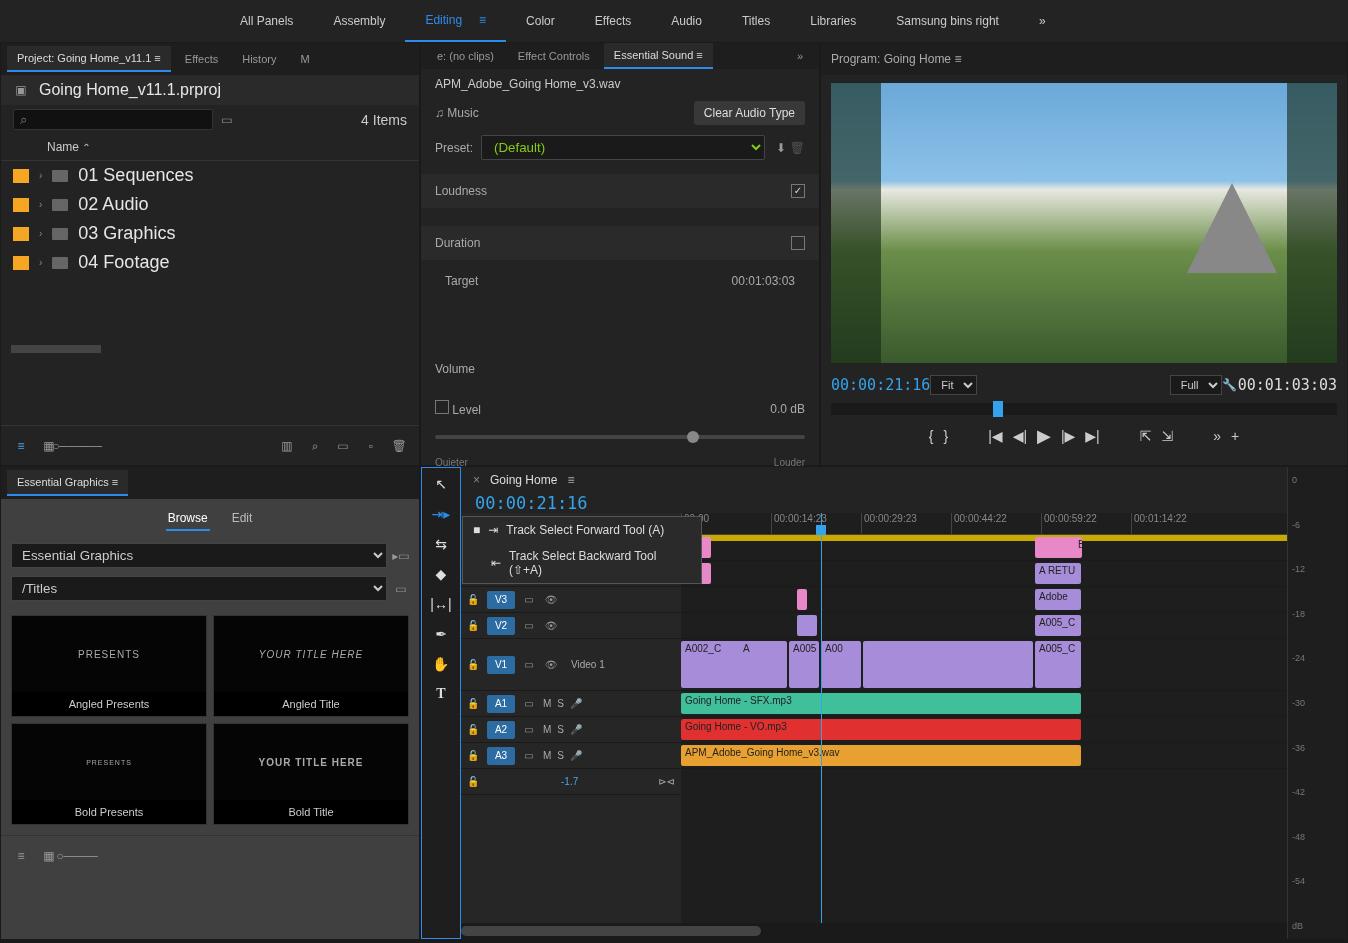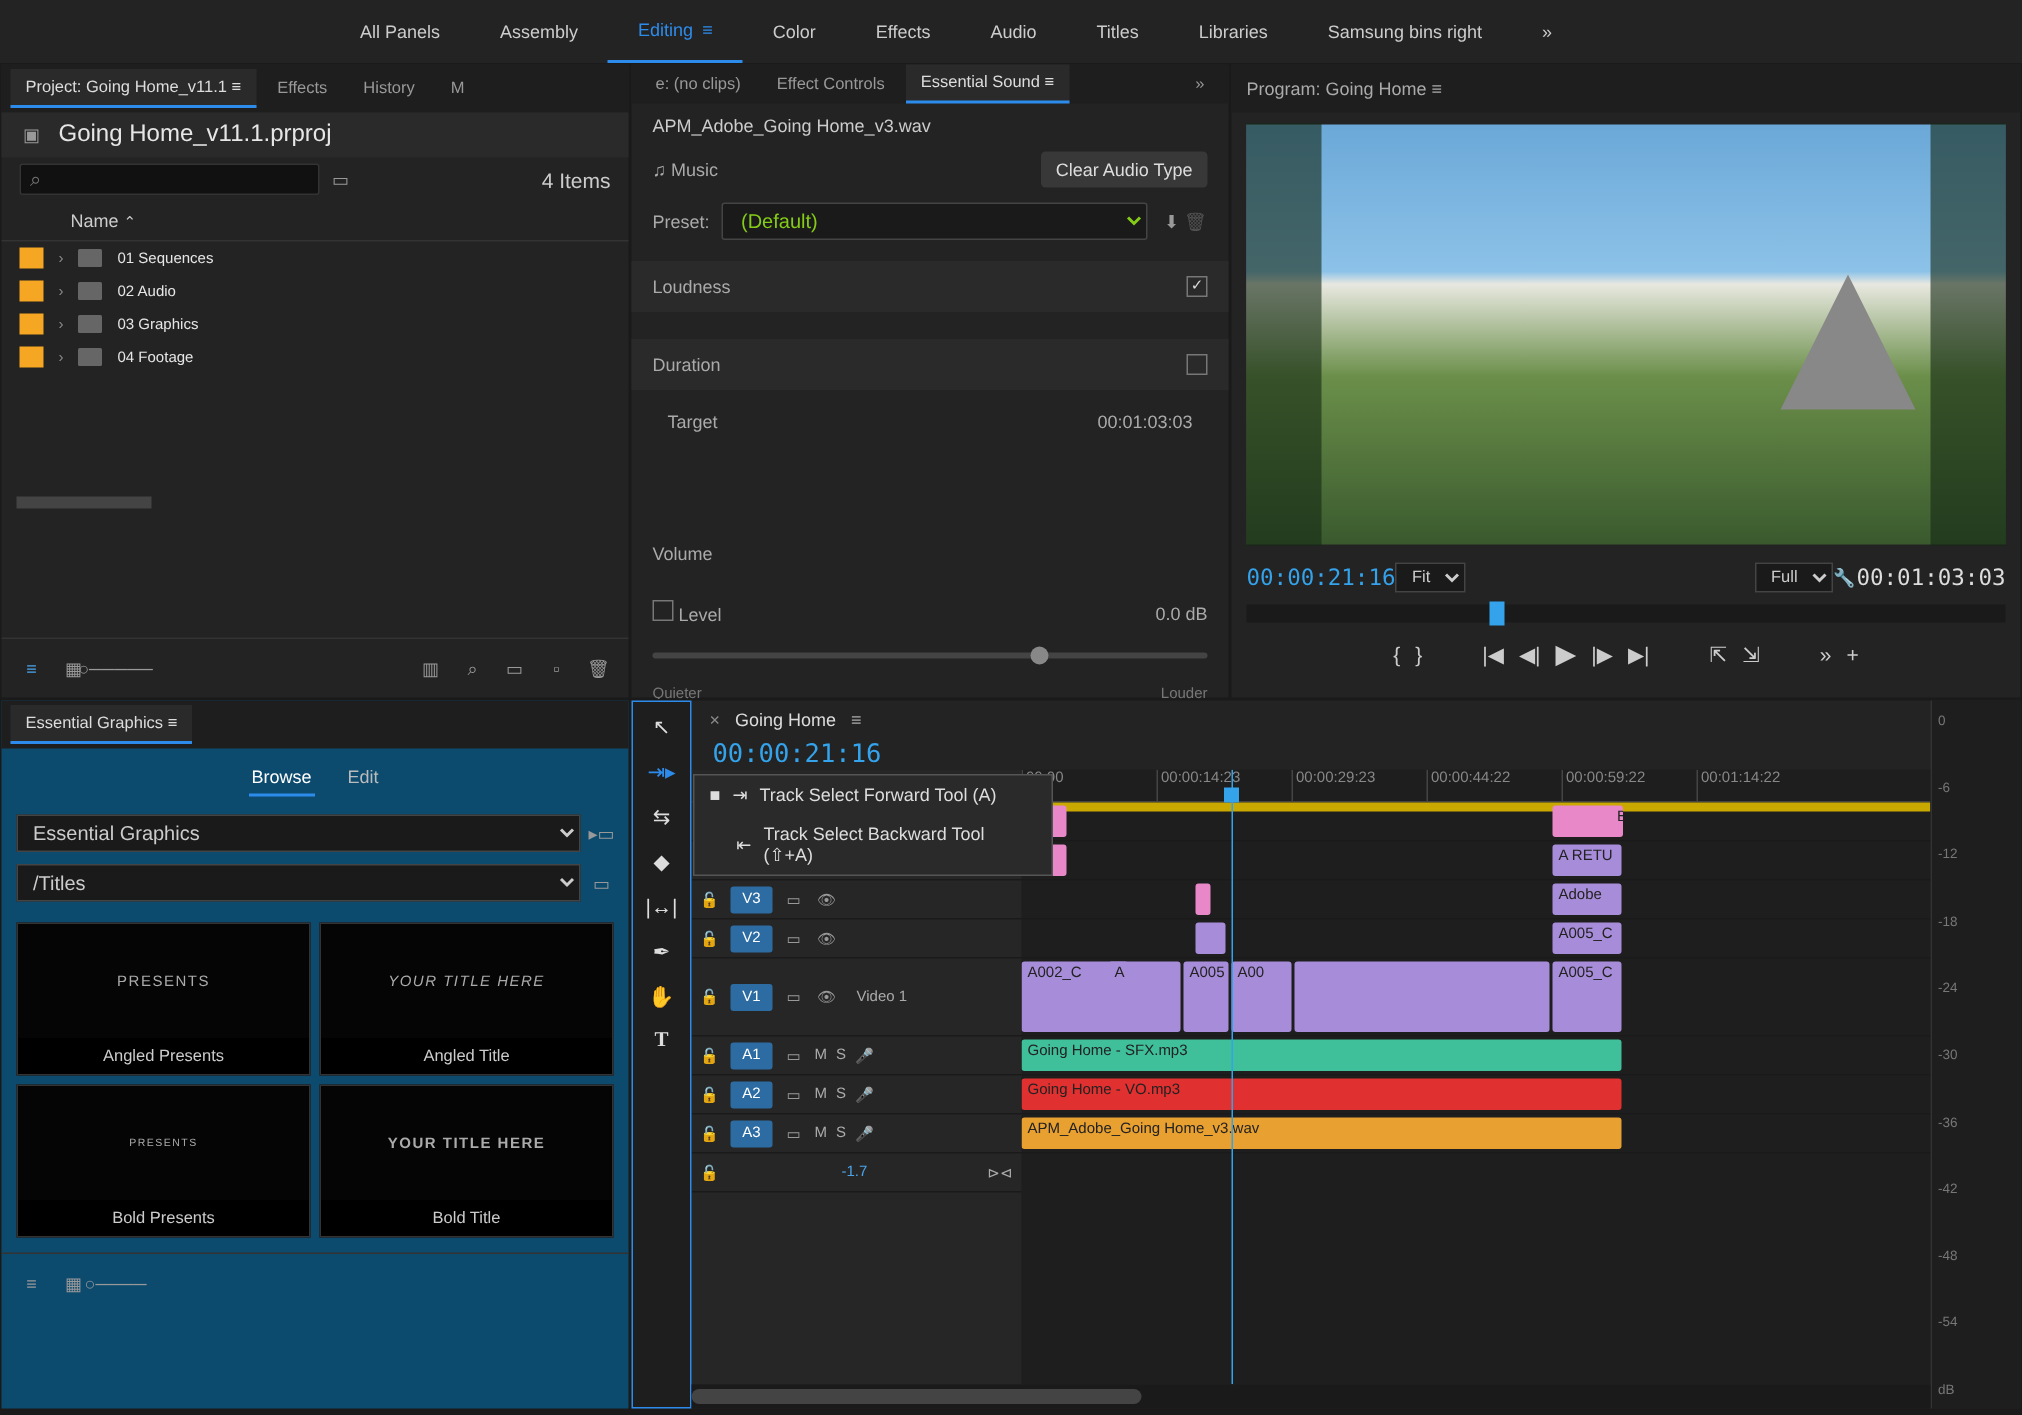--- a/index.html
+++ b/index.html
@@ -1,35 +1,35 @@
 <!DOCTYPE html>
 <html><head>
 <meta charset="utf-8">
 <style>
 * { margin: 0; padding: 0; box-sizing: border-box; font-family: -apple-system, BlinkMacSystemFont, "Segoe UI", sans-serif; }
 body { background: #1a1a1a; color: #aaa; font-size: 12px; overflow: hidden; width: 1348px; height: 943px; }
 .topbar { height: 42px; background: #232323; display: flex; align-items: center; padding: 0 20px; gap: 0; }
 .ws-tab { padding: 0 20px; height: 42px; display: flex; align-items: center; color: #ccc; cursor: pointer; }
-.ws-tab.active { color: #2d8ceb; border-bottom: 2px solid #2d8ceb; }
+.ws-tab.active { color: #2d8ceb; border-bottom: 2px solid #2d8ceb; gap: 11px; }
 .ws-arrow { color: #2d8ceb; margin-left: 6px; }
 .main { display: grid; grid-template-columns: 420px 400px 528px; grid-template-rows: 424px 474px; height: 898px; }
 .panel { background: #232323; border: 1px solid #1a1a1a; display: flex; flex-direction: column; }
 .panel-tabs { height: 32px; display: flex; align-items: center; background: #1e1e1e; padding: 0 6px; gap: 4px; font-size: 11px; }
 .ptab { padding: 6px 10px; color: #999; cursor: pointer; white-space: nowrap; }
 .ptab.on { background: #2a2a2a; border-bottom: 2px solid #2d8ceb; color: #ddd; }
 .proj-title { display: flex; align-items: center; gap: 10px; padding: 6px 12px; background: #2a2a2a; }
 .proj-title-text { color: #e6e6e6; font-size: 16px; }
 .search-row { display: flex; align-items: center; justify-content: space-between; padding: 4px 12px; }
 .search-box { background: #111; border: 1px solid #333; color: #aaa; padding: 2px 6px; width: 200px; border-radius: 2px; }
 .items-count { color: #ccc; font-size: 14px; }
 .name-hdr { padding: 6px 46px; color: #ccc; border-bottom: 1px solid #333; }
 .folder-row { display: flex; align-items: center; gap: 10px; padding: 4px 12px; cursor: pointer; }
 .folder-swatch { width: 16px; height: 14px; background: #f5a623; }
 .folder-icon { width: 16px; height: 12px; background: #666; border-radius: 1px; }
-.folder-name { color: #e6e6e6; font-size: 10px; }
+.folder-name { color: #e6e6e6; font-size: 18px; }
 .chev { color: #888; font-size: 10px; }
 .proj-footer { margin-top: auto; height: 40px; border-top: 1px solid #333; display: flex; align-items: center; gap: 12px; padding: 0 12px; }
 .ic { width: 16px; height: 16px; display: flex; align-items: center; justify-content: center; color: #999; cursor: pointer; }
 .es-body { padding: 8px 14px; display: flex; flex-direction: column; gap: 10px; font-size: 12px; }
 .es-row { display: flex; align-items: center; justify-content: space-between; }
 .es-label { color: #aaa; }
 .es-tag { background: #383838; padding: 5px 10px; border-radius: 3px; color: #ddd; cursor: pointer; }
 .preset-sel { flex: 1; background: #1a1a1a; border: 1px solid #444; color: #84cc16; padding: 3px 8px; margin: 0 8px; border-radius: 2px; }
 .section-hd { padding: 10px 14px; background: #2a2a2a; display: flex; justify-content: space-between; margin: 4px -14px; gap: 16px; }
 .checkbox { width: 14px; height: 14px; border: 1px solid #777; display: inline-block; }
@@ -39,21 +39,21 @@
 .prog-header { display: flex; align-items: center; height: 32px; padding: 0 10px; background: #1e1e1e; font-size: 12px; }
 .prog-viewport { height: 280px; margin: 8px 10px; background: linear-gradient(to bottom, #6ba8d8 0%, #8cc2e8 35%, #e8e8e0 38%, #6b8f4a 60%, #3a5a2e 100%); position: relative; }
 .pyramid { position: absolute; right: 60px; top: 100px; width: 0; height: 0; border-left: 45px solid transparent; border-right: 45px solid transparent; border-bottom: 90px solid #888; }
 .tree { position: absolute; top: -1px; width: 50px; height: 282px; background: rgba(20,40,20,0.6); }
 .prog-ctrl { display: flex; align-items: center; justify-content: space-between; padding: 4px 10px; }
 .tc { color: #34a3eb; font-size: 15px; font-family: monospace; }
 .tc-white { color: #ddd; font-size: 15px; font-family: monospace; }
 .dd { background: #1a1a1a; border: 1px solid #444; color: #ccc; padding: 2px 6px; font-size: 11px; }
 .transport { display: flex; gap: 10px; justify-content: center; align-items: center; padding: 6px; }
 .tbtn { color: #ccc; cursor: pointer; font-size: 14px; }
-.eg-panel { background: #0c4a6e; border: 1px solid #1a1a1a; }
+.eg-panel { background: #404040; border: 1px solid #1a1a1a; }
 .eg-tabs { display: flex; gap: 20px; padding: 8px 16px; justify-content: center; }
 .eg-tab { color: #bbb; padding: 4px 2px; cursor: pointer; }
 .eg-tab.on { border-bottom: 2px solid #2d8ceb; color: #fff; }
 .eg-sel-row { display: flex; gap: 6px; padding: 4px 10px; align-items: center; }
 .eg-sel { flex: 1; background: #1a1a1a; border: 1px solid #444; color: #ccc; padding: 3px 6px; }
 .eg-grid { display: grid; grid-template-columns: 1fr 1fr; gap: 6px; padding: 10px; }
 .eg-card { background: #000; border: 1px solid #333; display: flex; flex-direction: column; align-items: center; }
 .eg-thumb { width: 100%; height: 76px; background: #050505; color: #aaa; display: flex; align-items: center; justify-content: center; font-size: 10px; letter-spacing: 1px; }
 .eg-name { padding: 6px; color: #ccc; font-size: 11px; }
 .timeline-wrap { grid-column: 2 / 4; display: flex; background: #232323; border: 1px solid #1a1a1a; }

